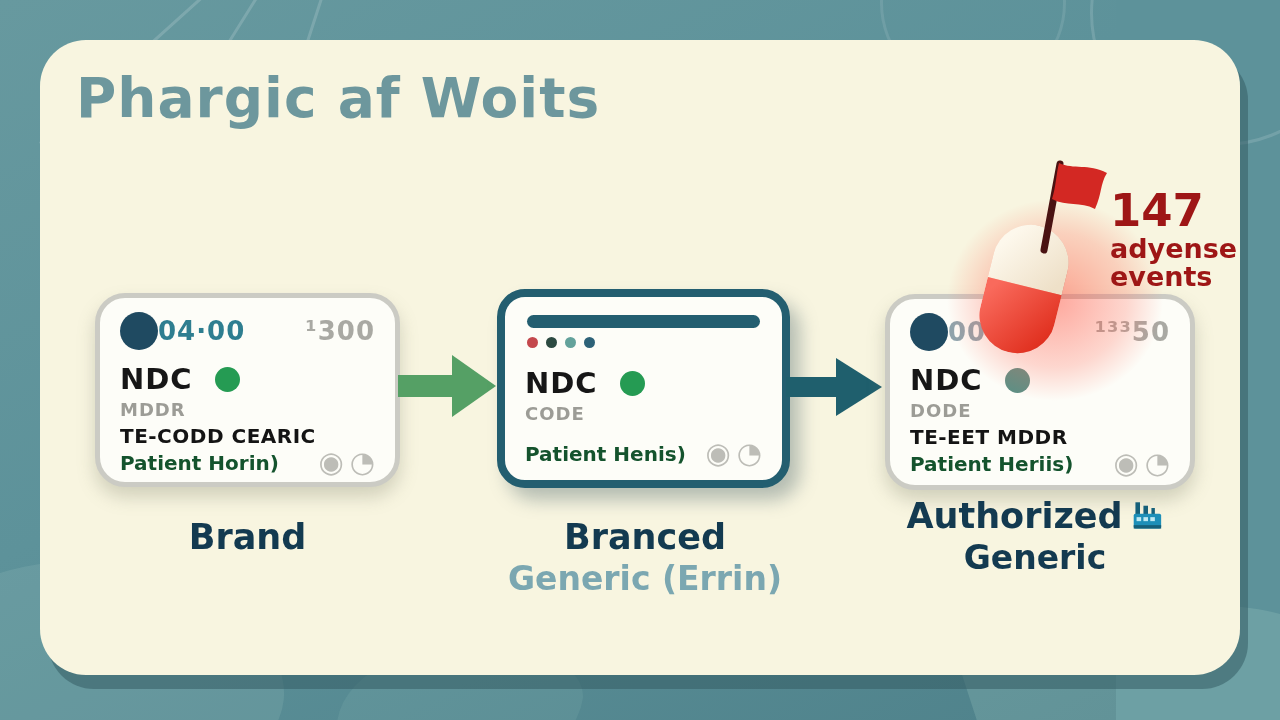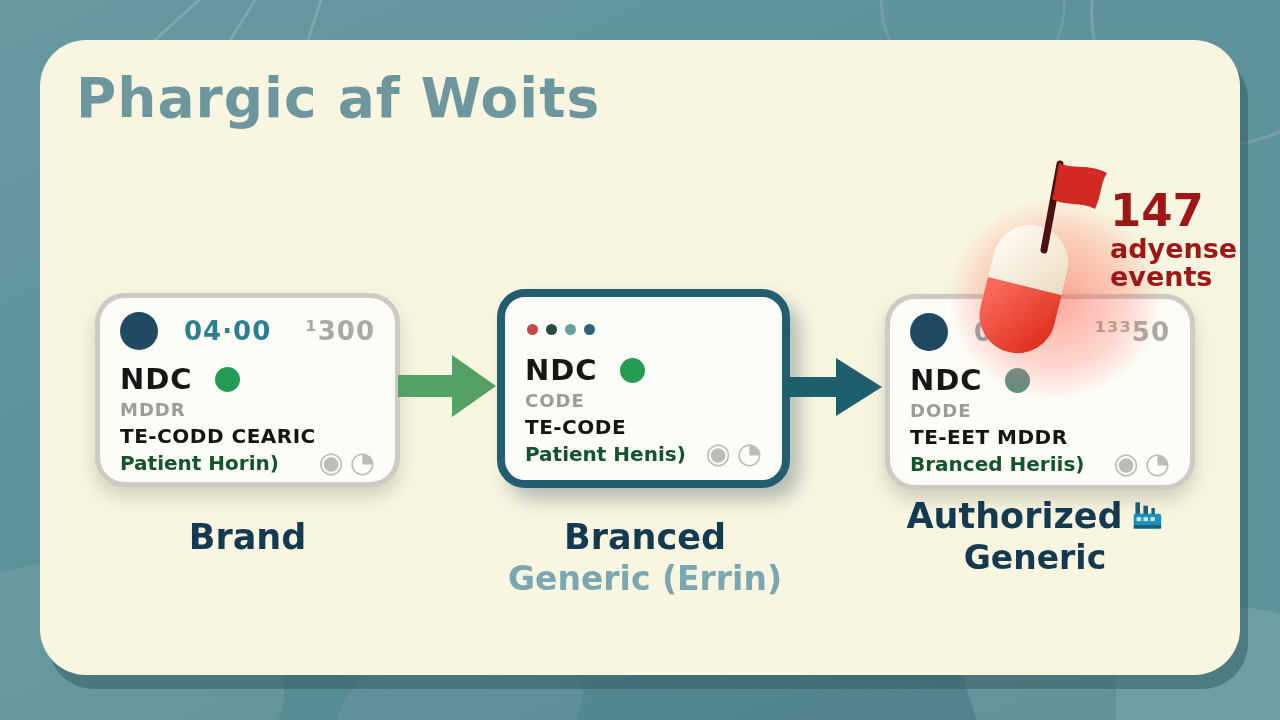--- a/index.html
+++ b/index.html
@@ -44,21 +44,21 @@
   .card1{left:95px;top:293px;width:305px;height:194px;}
   .card2{left:497px;top:289px;width:293px;height:199px;border:8px solid #235e70;
     border-radius:28px;box-shadow:10px 12px 18px rgba(80,105,110,0.40);}
   .card3{left:885px;top:294px;width:310px;height:196px;}
 
   .card-row{display:flex;align-items:center;}
   .dot{display:inline-block;border-radius:50%;}
   .dot-navy{width:38px;height:38px;background:#1f4a61;}
   .dot-green{width:25px;height:25px;background:#259b53;margin-left:22px;}
   .dot-teal-muted{width:25px;height:25px;background:#5e8f84;margin-left:22px;}
-  .header-value{font-size:26px;font-weight:700;color:#2e7e90;margin-left:26px;letter-spacing:1px;}
+  .header-value{font-size:26px;font-weight:700;color:#2e7e90;letter-spacing:1px;}
   .header-value.faded{color:#8fa3ab;}
   .header-number{font-size:26px;font-weight:700;color:#a9a9a3;margin-left:auto;letter-spacing:1px;}
   .ndc-row{margin-top:12px;}
   .ndc{font-size:29px;font-weight:800;color:#161616;letter-spacing:1px;}
   .sub-code{font-size:18px;font-weight:700;color:#9c9c96;letter-spacing:1px;margin-top:3px;}
   .te-code{font-size:20px;font-weight:700;color:#141414;letter-spacing:0.5px;margin-top:4px;}
   .footer-row{margin-top:auto;}
   .footer-text{font-size:20px;font-weight:600;color:#14532d;}
   .ring-icons{margin-left:auto;display:flex;gap:6px;}
   .ring{font-size:29px;line-height:1;color:#bdbdb7;}
@@ -158,21 +158,20 @@
       <span class="c2-dot d1"></span>
       <span class="c2-dot d2"></span>
       <span class="c2-dot d3"></span>
       <span class="c2-dot d4"></span>
     </div>
     <div class="card-row ndc-row">
       <span class="ndc">NDC</span>
       <span class="dot dot-green"></span>
     </div>
     <div class="sub-code">CODE</div>
-    <div class="te-code">TE-CODE</div>
     <div class="card-row footer-row">
       <span class="footer-text">Patient Henis)</span>
       <span class="ring-icons">
         <span class="ring">◉</span>
         <span class="ring">◔</span>
       </span>
     </div>
   </div>
 
   <div class="arrow arrow-teal">
@@ -186,21 +185,21 @@
       <span class="header-value faded">00</span>
       <span class="header-number">¹³³50</span>
     </div>
     <div class="card-row ndc-row">
       <span class="ndc">NDC</span>
       <span class="dot dot-teal-muted"></span>
     </div>
     <div class="sub-code">DODE</div>
     <div class="te-code">TE-EET MDDR</div>
     <div class="card-row footer-row">
-      <span class="footer-text">Branced Heriis)</span>
+      <span class="footer-text">Patient Heriis)</span>
       <span class="ring-icons">
         <span class="ring">◉</span>
         <span class="ring">◔</span>
       </span>
     </div>
   </div>
 
   <div class="caption cap1">
     <div class="line1">
         <span>Brand</span>

